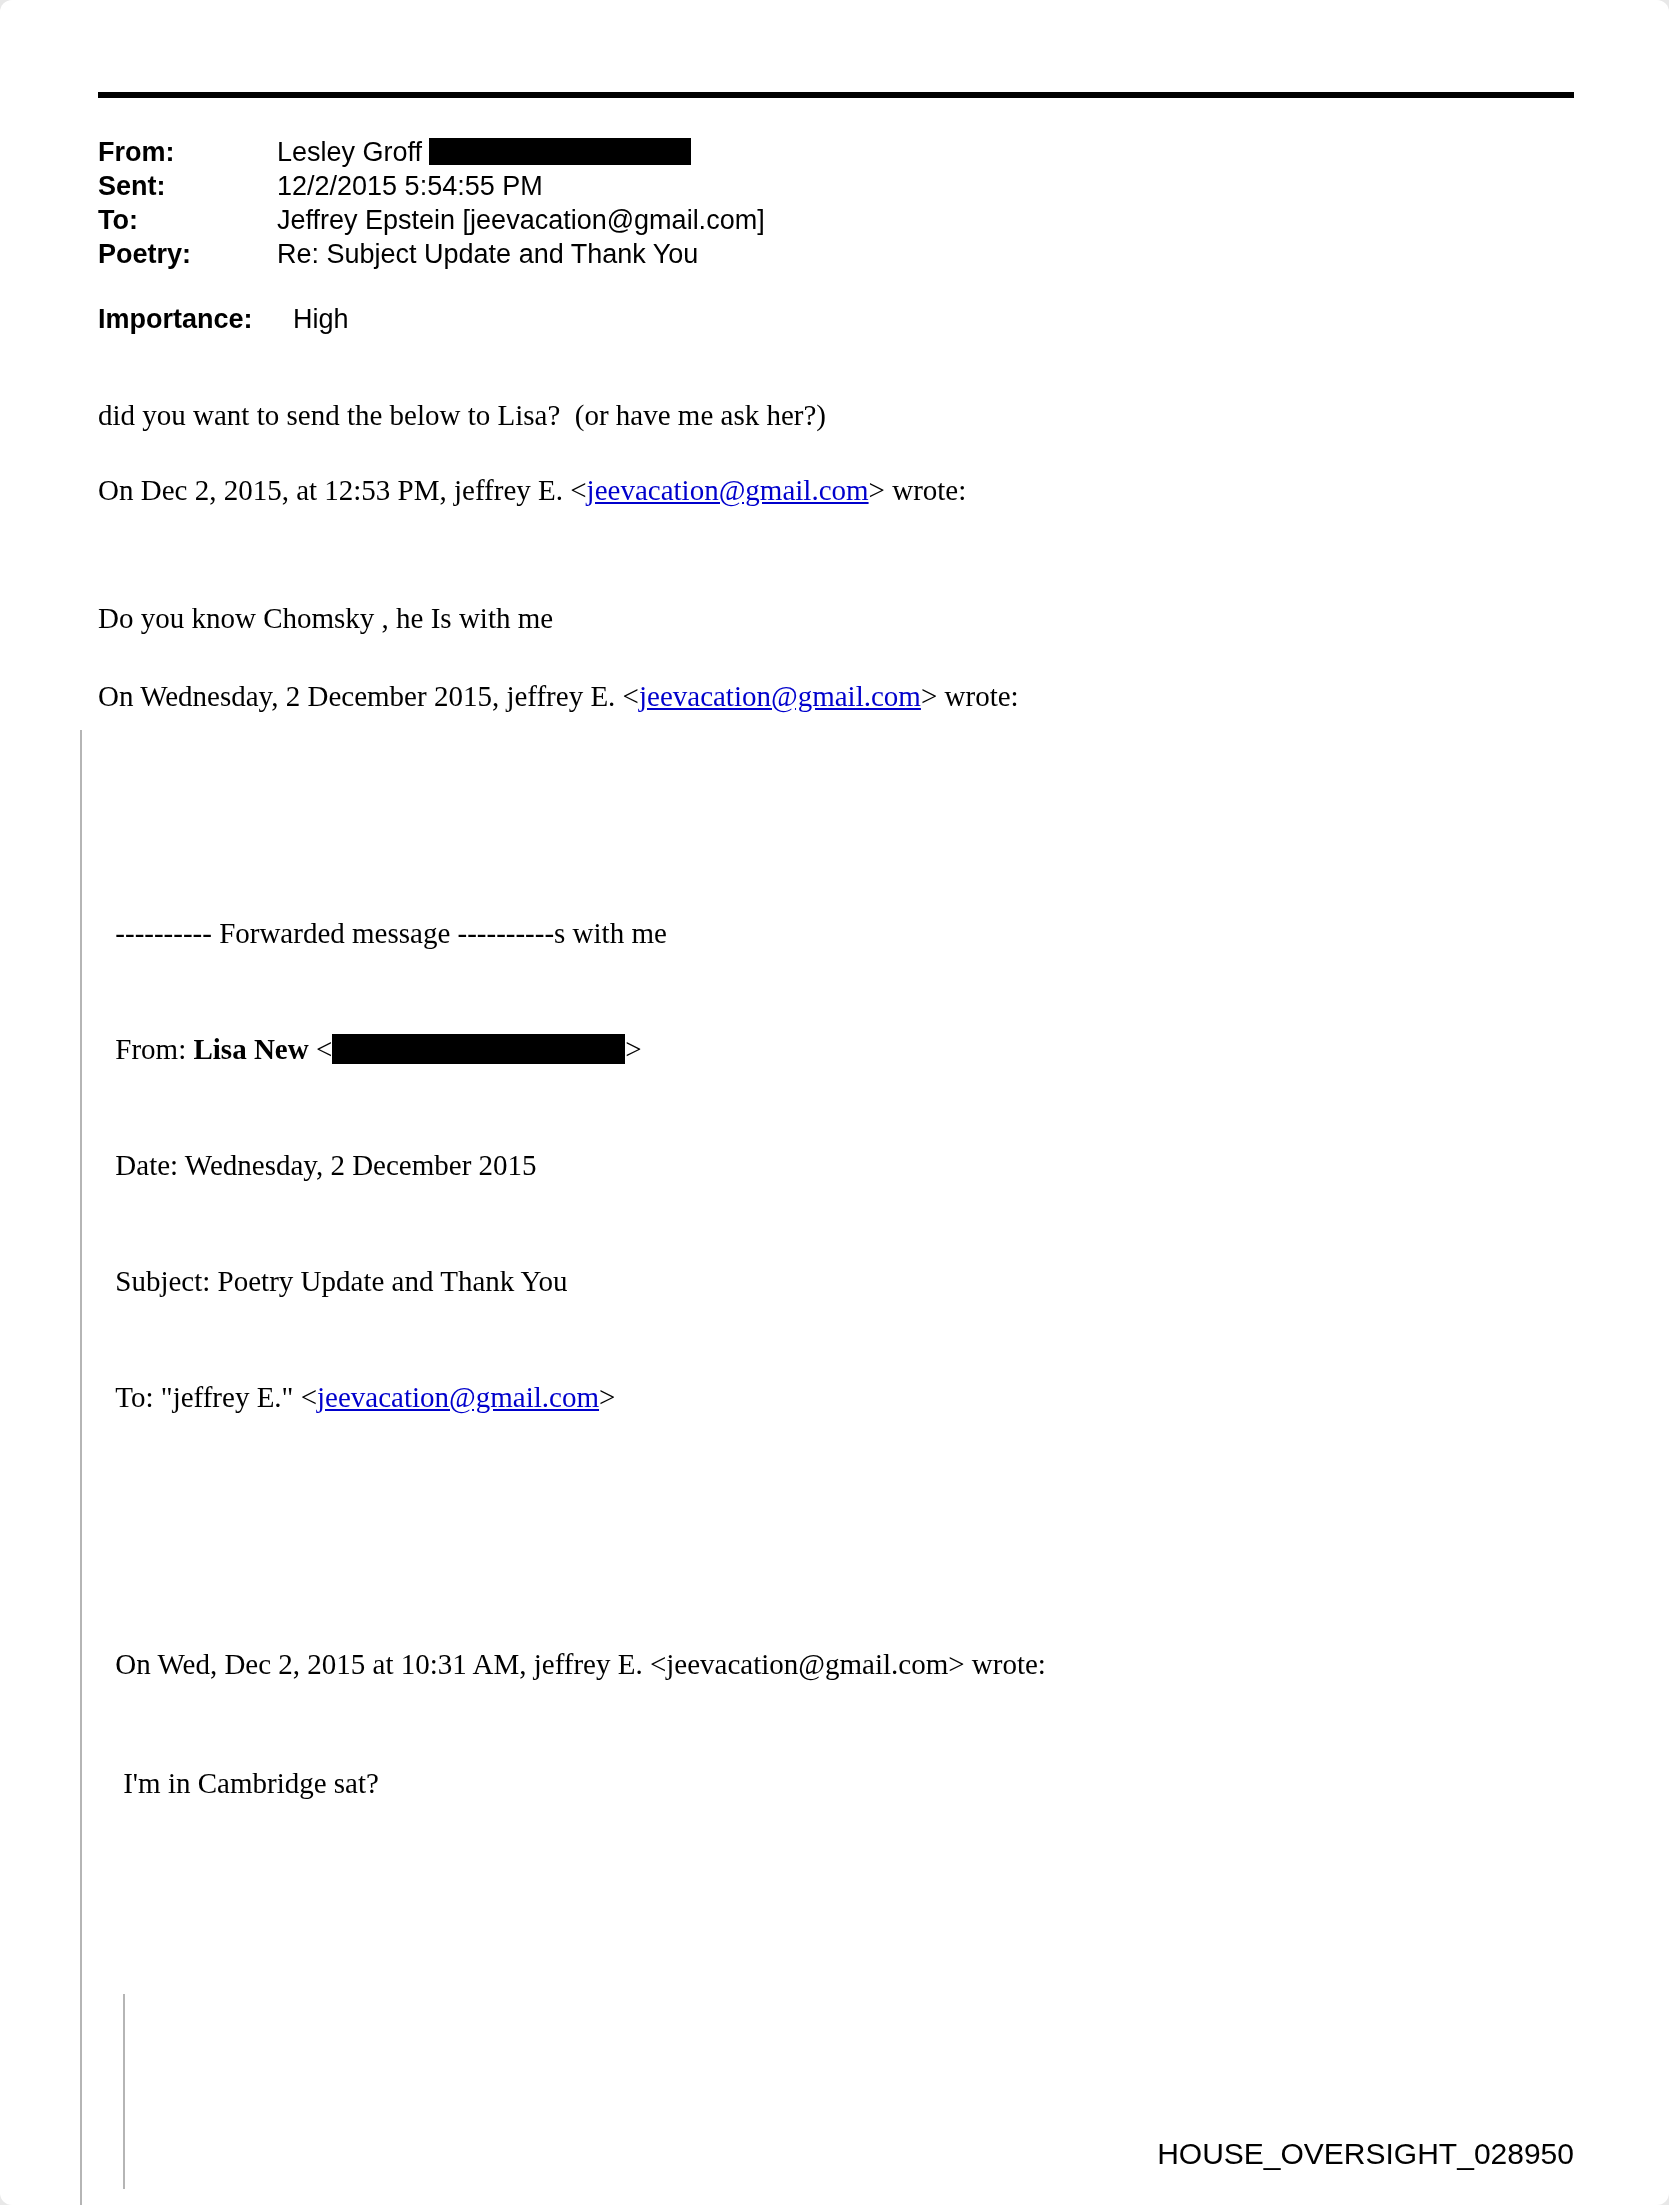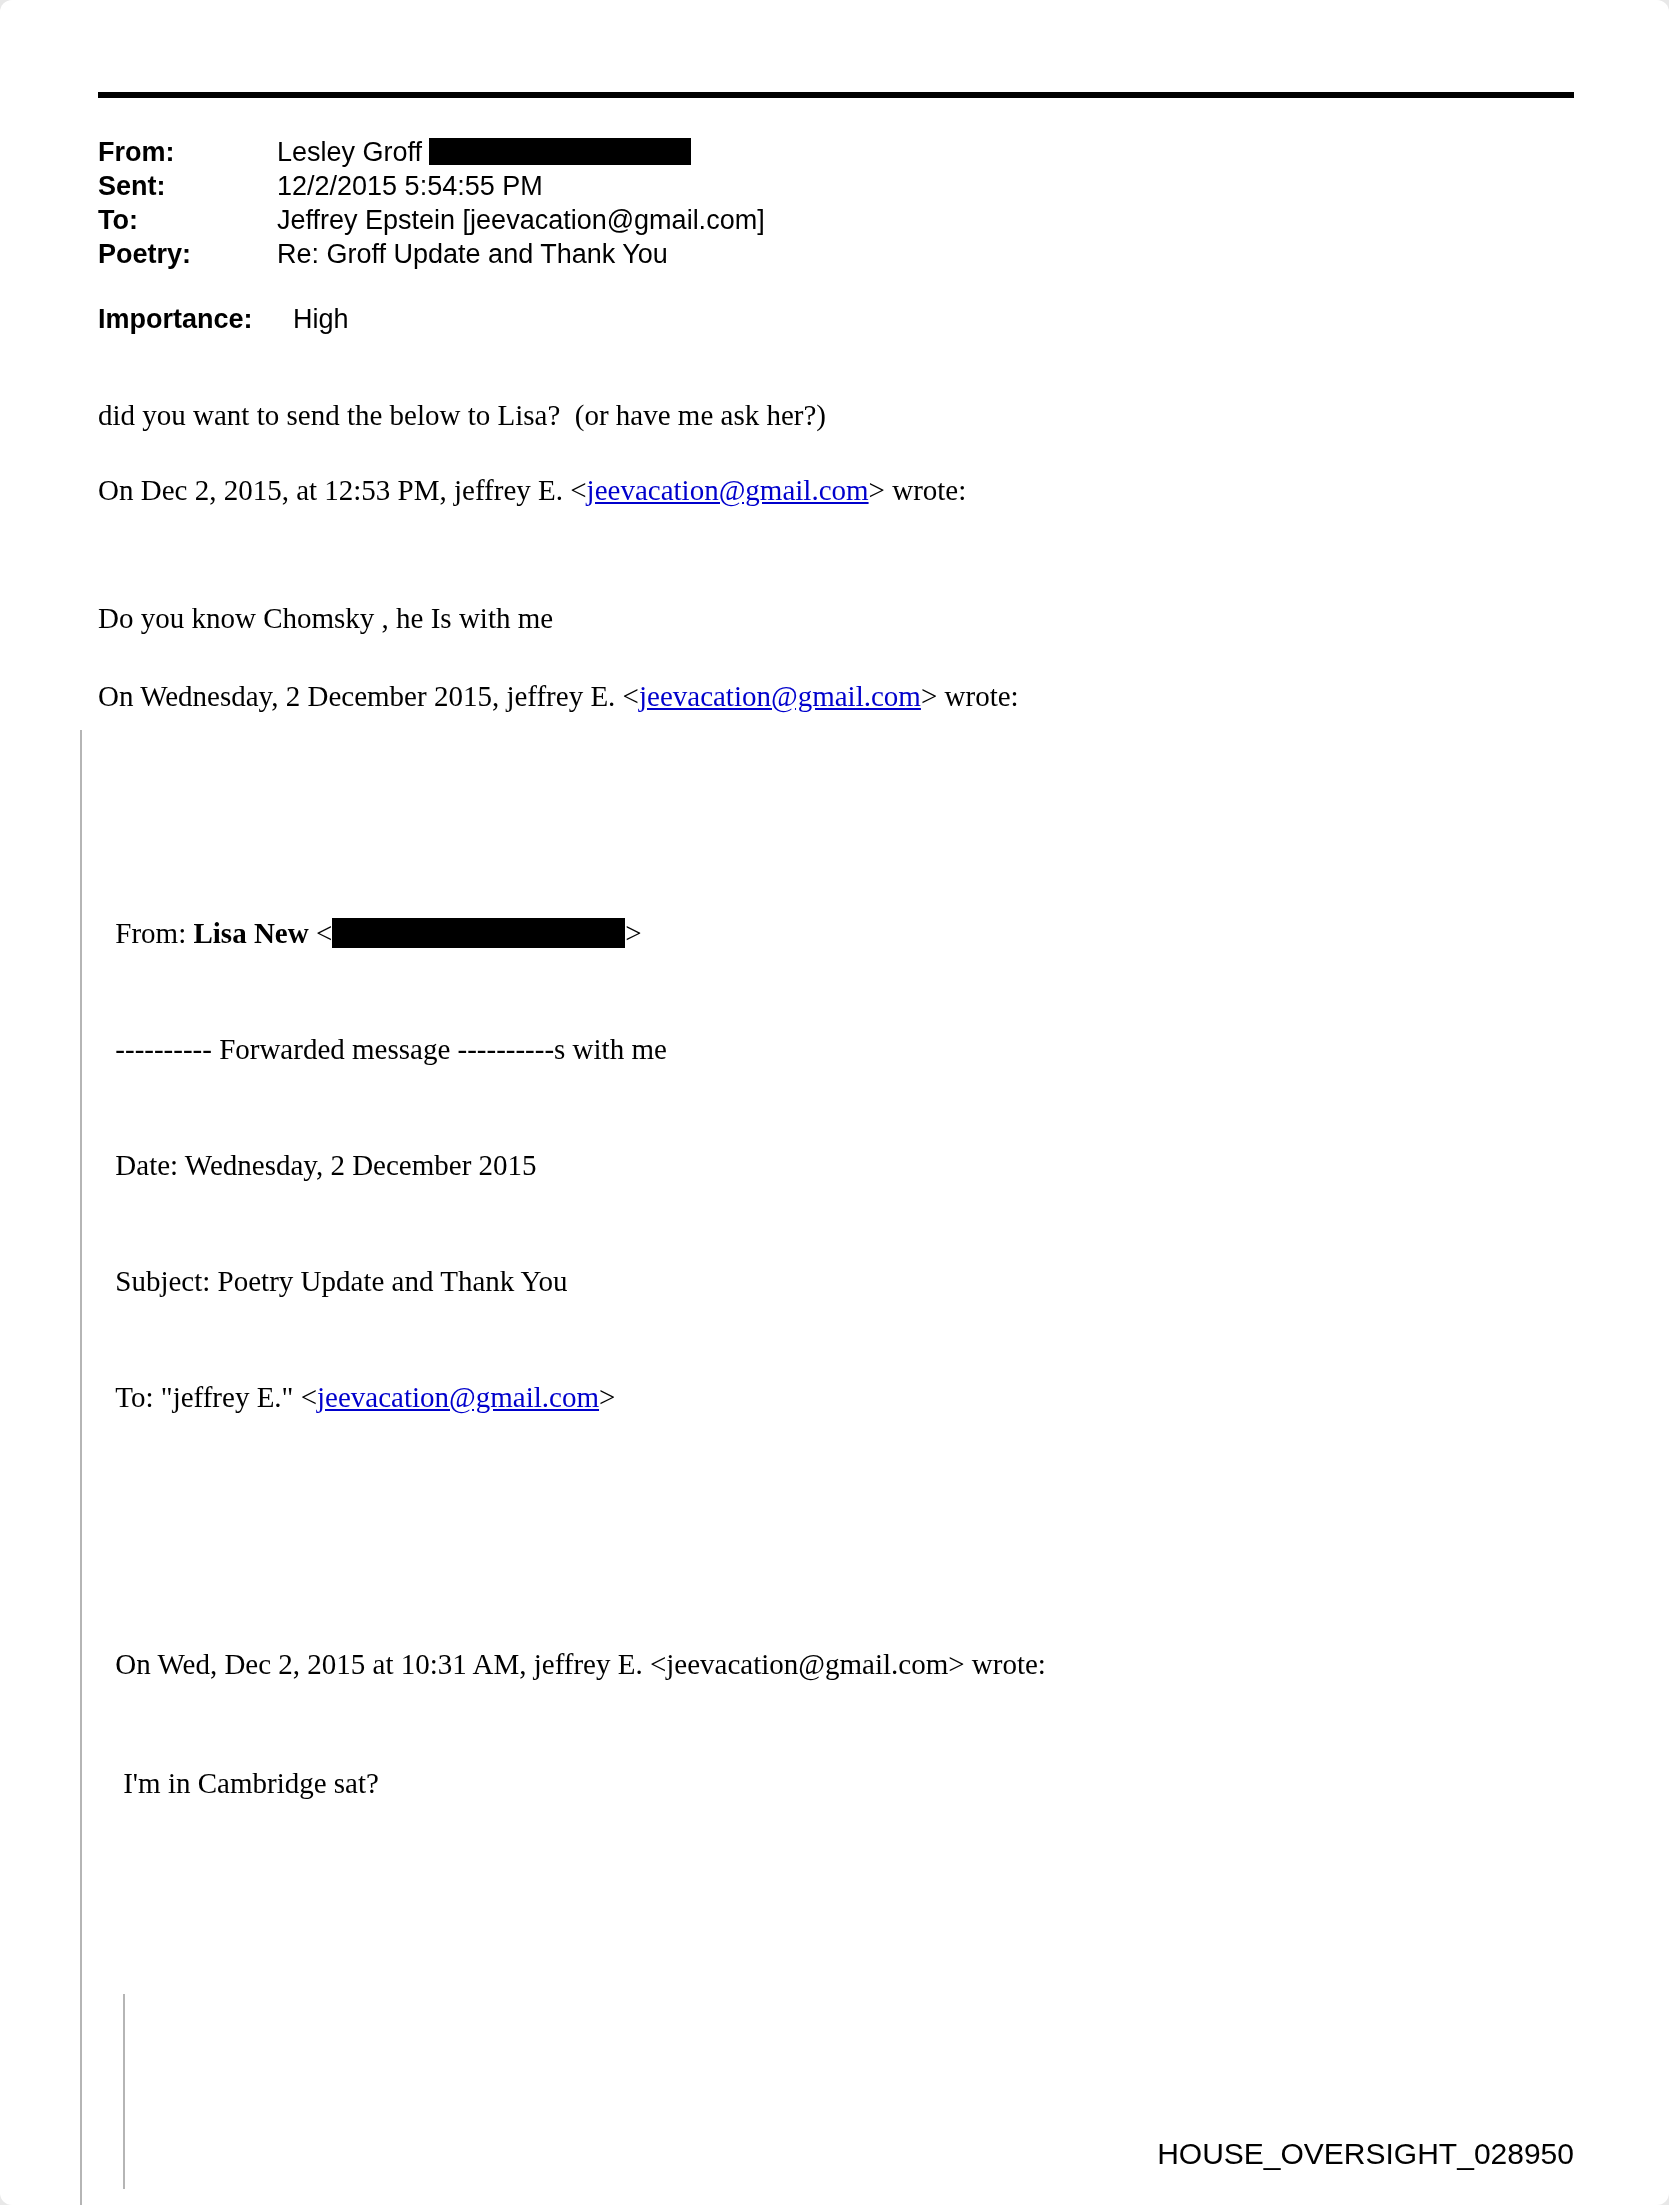--- a/index.html
+++ b/index.html
@@ -89,36 +89,36 @@
 
 <div class="page">
   <div class="content">
 
     <div class="top-rule"></div>
 
     <div class="hdr">
       <div class="hdr-row"><span class="hdr-label">From:</span><span class="hdr-value"><span>Lesley Groff</span><span class="redact redact-from"></span></span></div>
       <div class="hdr-row"><span class="hdr-label">Sent:</span><span class="hdr-value">12/2/2015 5:54:55 PM</span></div>
       <div class="hdr-row"><span class="hdr-label">To:</span><span class="hdr-value">Jeffrey Epstein [jeevacation@gmail.com]</span></div>
-      <div class="hdr-row"><span class="hdr-label">Poetry:</span><span class="hdr-value">Re: Groff Update and Thank You</span></div>
+      <div class="hdr-row"><span class="hdr-label">Poetry:</span><span class="hdr-value">Re: Subject Update and Thank You</span></div>
       <div class="hdr-row importance-row"><span class="hdr-label">Importance:</span><span class="hdr-value">High</span></div>
     </div>
 
     <div class="serif p1">did you want to send the below to Lisa?  (or have me ask her?)</div>
 
     <div class="serif p2"><span>On Dec 2, 2015, at 12:53 PM, jeffrey E. &lt;</span><a class="mail-link">jeevacation@gmail.com</a><span>&gt; wrote:</span></div>
 
     <div class="serif p3">Do you know Chomsky , he Is with me</div>
 
     <div class="serif p4"><span>On Wednesday, 2 December 2015, jeffrey E. &lt;</span><a class="mail-link">jeevacation@gmail.com</a><span>&gt; wrote:</span></div>
 
     <div class="bq1 serif">
 
+      <div class="fwd-line">---------- Forwarded message ----------s with me</div>
       <div class="fwd-line"><span>From: </span><span class="b">Lisa New</span><span> &lt;</span><span class="redact redact-lisa"></span><span>&gt;</span></div>
-      <div class="fwd-line">---------- Forwarded message ----------s with me</div>
       <div class="fwd-line">Date: Wednesday, 2 December 2015</div>
       <div class="fwd-line">Subject: Poetry Update and Thank You</div>
       <div class="fwd-line"><span>To: "jeffrey E." &lt;</span><a class="mail-link">jeevacation@gmail.com</a><span>&gt;</span></div>
 
 
       <div class="onwed-line">On Wed, Dec 2, 2015 at 10:31 AM, jeffrey E. &lt;jeevacation@gmail.com&gt; wrote:</div>
       <div class="cambridge-line">I'm in Cambridge sat?</div>
 
       <div class="bq2">
         

